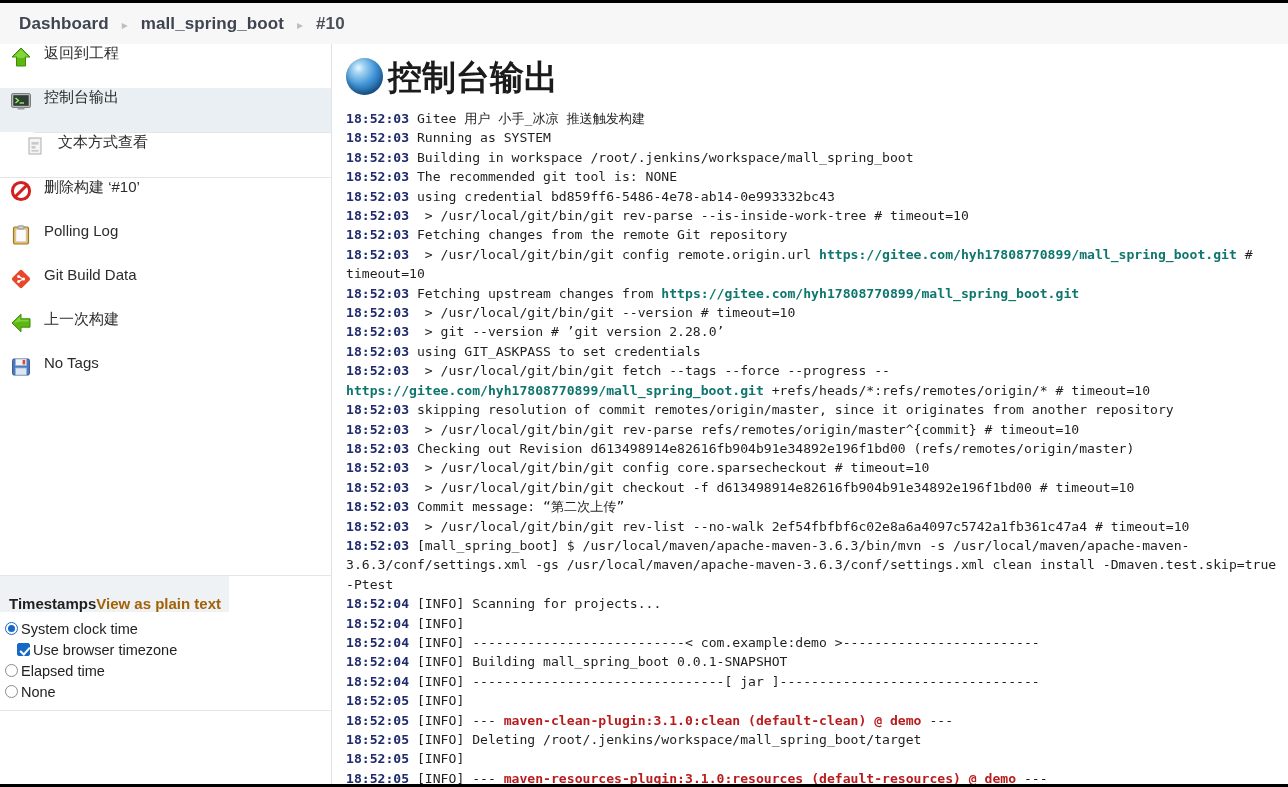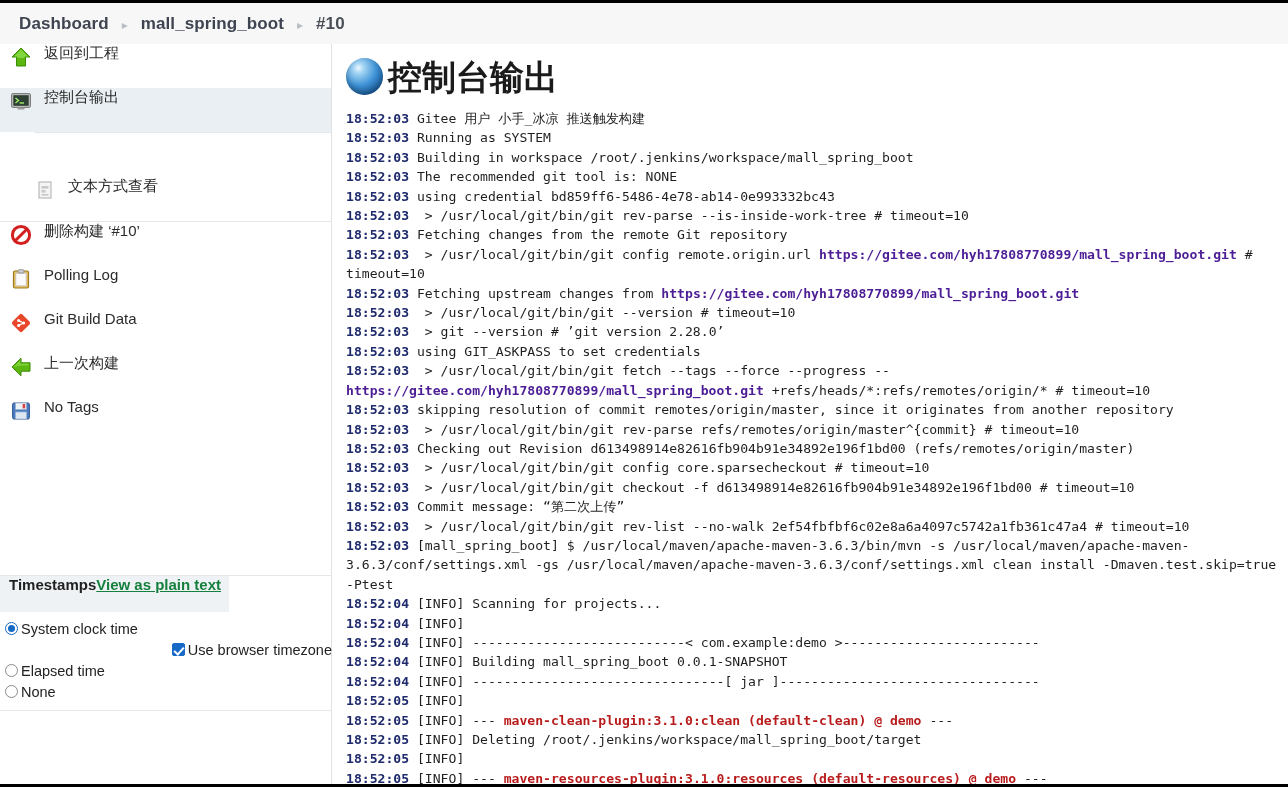--- a/index.html
+++ b/index.html
@@ -75,23 +75,22 @@
     margin-right: 10px;
     flex: 0 0 26px;
     display: flex; align-items: center; justify-content: center;
   }
   .task .lbl {
     font-size: 15px;
     color: #2b2b2b;
     white-space: nowrap;
   }
   .task.sub {
-    padding-left: 32px;
+    padding-left: 22px;
     height: 44px;
-    margin-top: 44px;
   }
   .task.sub .lbl { font-size: 15px; }
   .rule {
     height: 1px; background: #e4e6e8;
     margin: 0 0 0 34px;
   }
   .rule.full { margin-left: 0; }
 
   
   .ic { display: block; }
@@ -100,42 +99,41 @@
   .ts-panel {
     position: absolute;
     left: 0; top: 531px;
     width: 332px;
     border-top: 1px solid #e4e6e8;
   }
   .ts-head {
     background: #eef2f4;
     height: 36px;
     width: 229px;
-    display: flex; align-items: flex-start;
+    display: flex; align-items: flex-end;
     padding-left: 9px;
     font-size: 15px;
     font-weight: bold;
     color: #1f1f1f;
   }
   .ts-head .plain {
-    text-decoration: underline;
-    color: #15803d;
+    color: #a16207;
     cursor: pointer;
   }
   .ts-body {
     padding: 6px 0 8px 2px;
     border-bottom: 1px solid #e4e6e8;
   }
   .ts-row {
     display: flex; align-items: center;
     height: 21px;
     font-size: 14.5px;
     color: #222;
   }
-  .ts-row.indent { padding-left: 12px; justify-content: flex-end; }
+  .ts-row.indent { padding-left: 12px; }
   .radio, .checkbox {
     width: 13px; height: 13px;
     margin: 0 3px 0 3px;
     flex: 0 0 13px;
     display: inline-block;
     position: relative;
   }
   .radio {
     border: 1px solid #8a8a8a;
     border-radius: 50%;
@@ -206,21 +204,21 @@
     color: #1f1f1f;
     white-space: pre-wrap;
     word-break: break-word;
     padding-right: 4px;
   }
   .console .ts {
     color: #1e2a6b;
     font-weight: bold;
   }
   .console a.url {
-    color: #4c1d95;
+    color: #0f766e;
     font-weight: bold;
     text-decoration: none;
     cursor: pointer;
   }
   .console b { font-weight: bold; color: #b91c1c; }
 </style>
 </head>
 <body>
 
 <div class="rail-top"></div>

